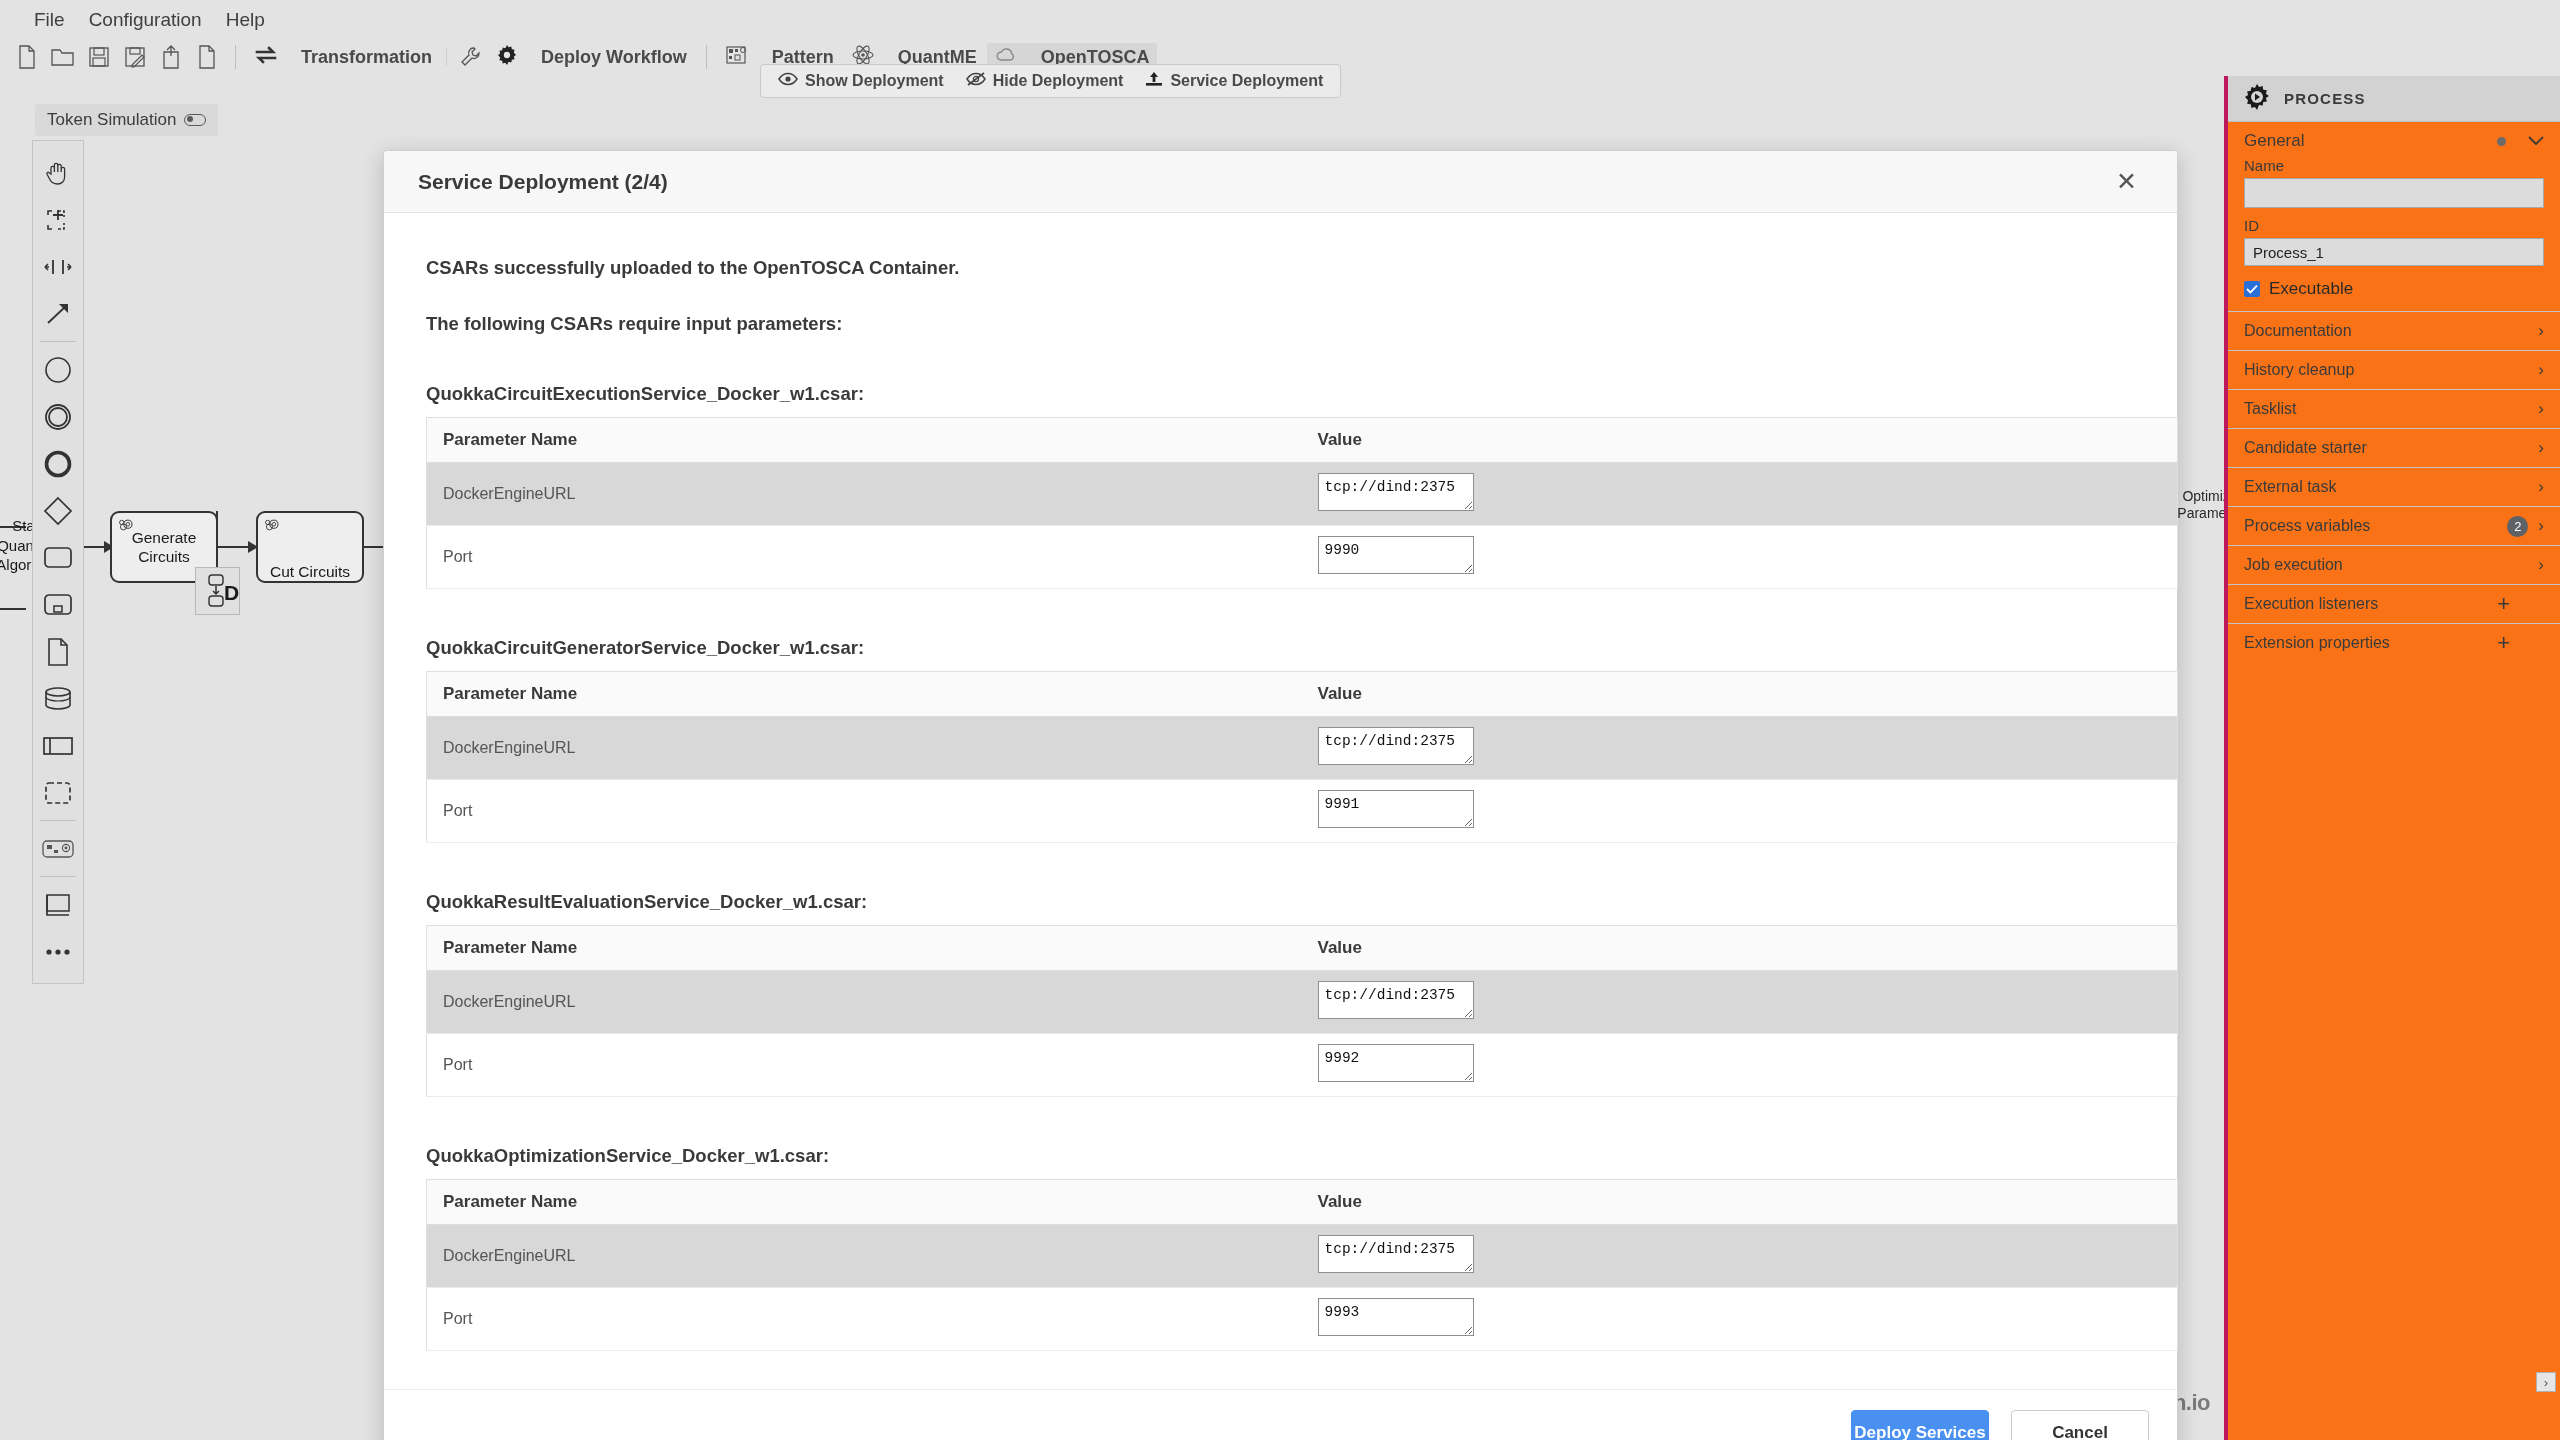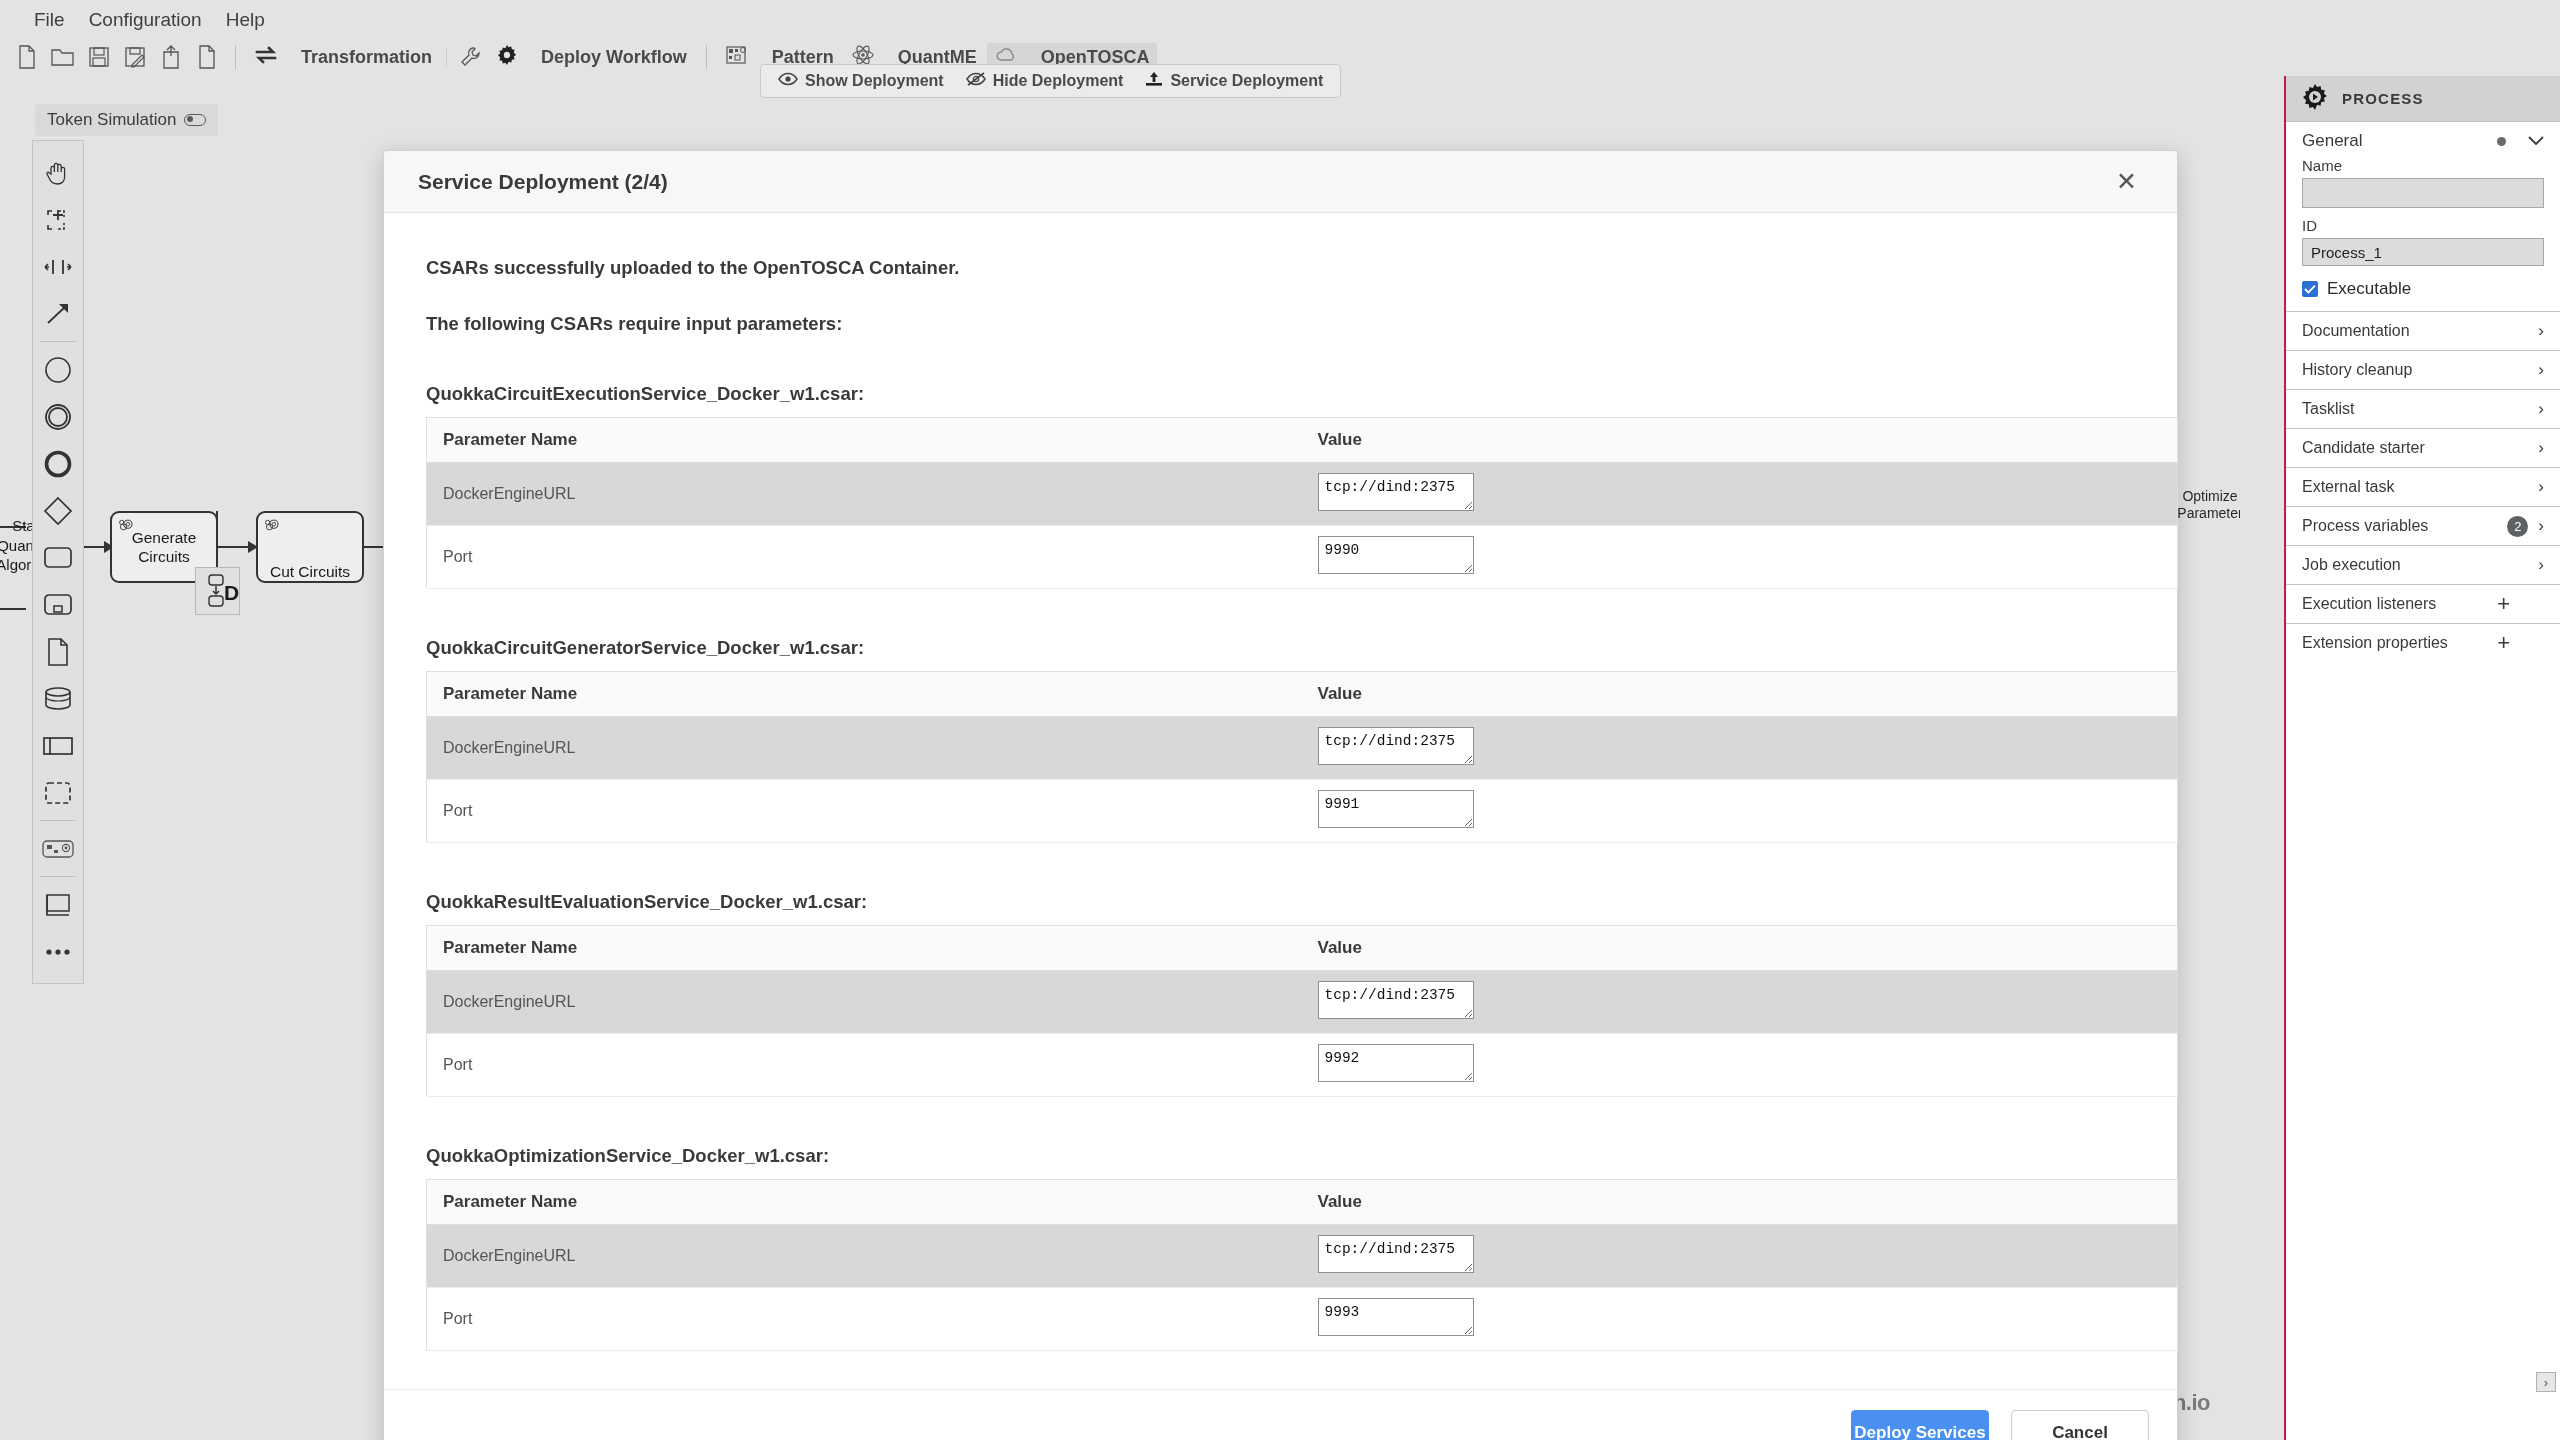--- a/index.html
+++ b/index.html
@@ -132,22 +132,22 @@
     background:#dcdcdc; color:#c2c2c2; border-radius:16px;
     padding:6px 22px; font-size:16px; font-weight:bold;
   }
   #bpmnio-logo {
     position:absolute; right:30px; bottom:24px;
     font-size:22px; font-weight:bold; color:#7b7b7b; letter-spacing:-0.5px;
   }
 
   
   #props {
-    position:absolute; top:76px; right:0; width:276px; height:1364px;
-    background:#ffffff; border-left:2px solid #be185d; z-index:14;
+    position:absolute; top:76px; right:0; width:336px; height:1364px;
+    background:#f97316; border-left:4px solid #be185d; z-index:14;
   }
   #props-head {
     height:46px; background:#d2d2d2; display:flex; align-items:center;
     gap:14px; padding:0 16px; border-bottom:1px solid #c0c0c0;
   }
   #props-head .ptitle { font-size:15px; font-weight:bold; letter-spacing:1.2px; color:#3a3a3a; }
   .group-head {
     display:flex; align-items:center; padding:9px 16px 6px 16px; font-size:17px; color:#3a3a3a;
   }
   .group-head .gh-label { flex:1; }

